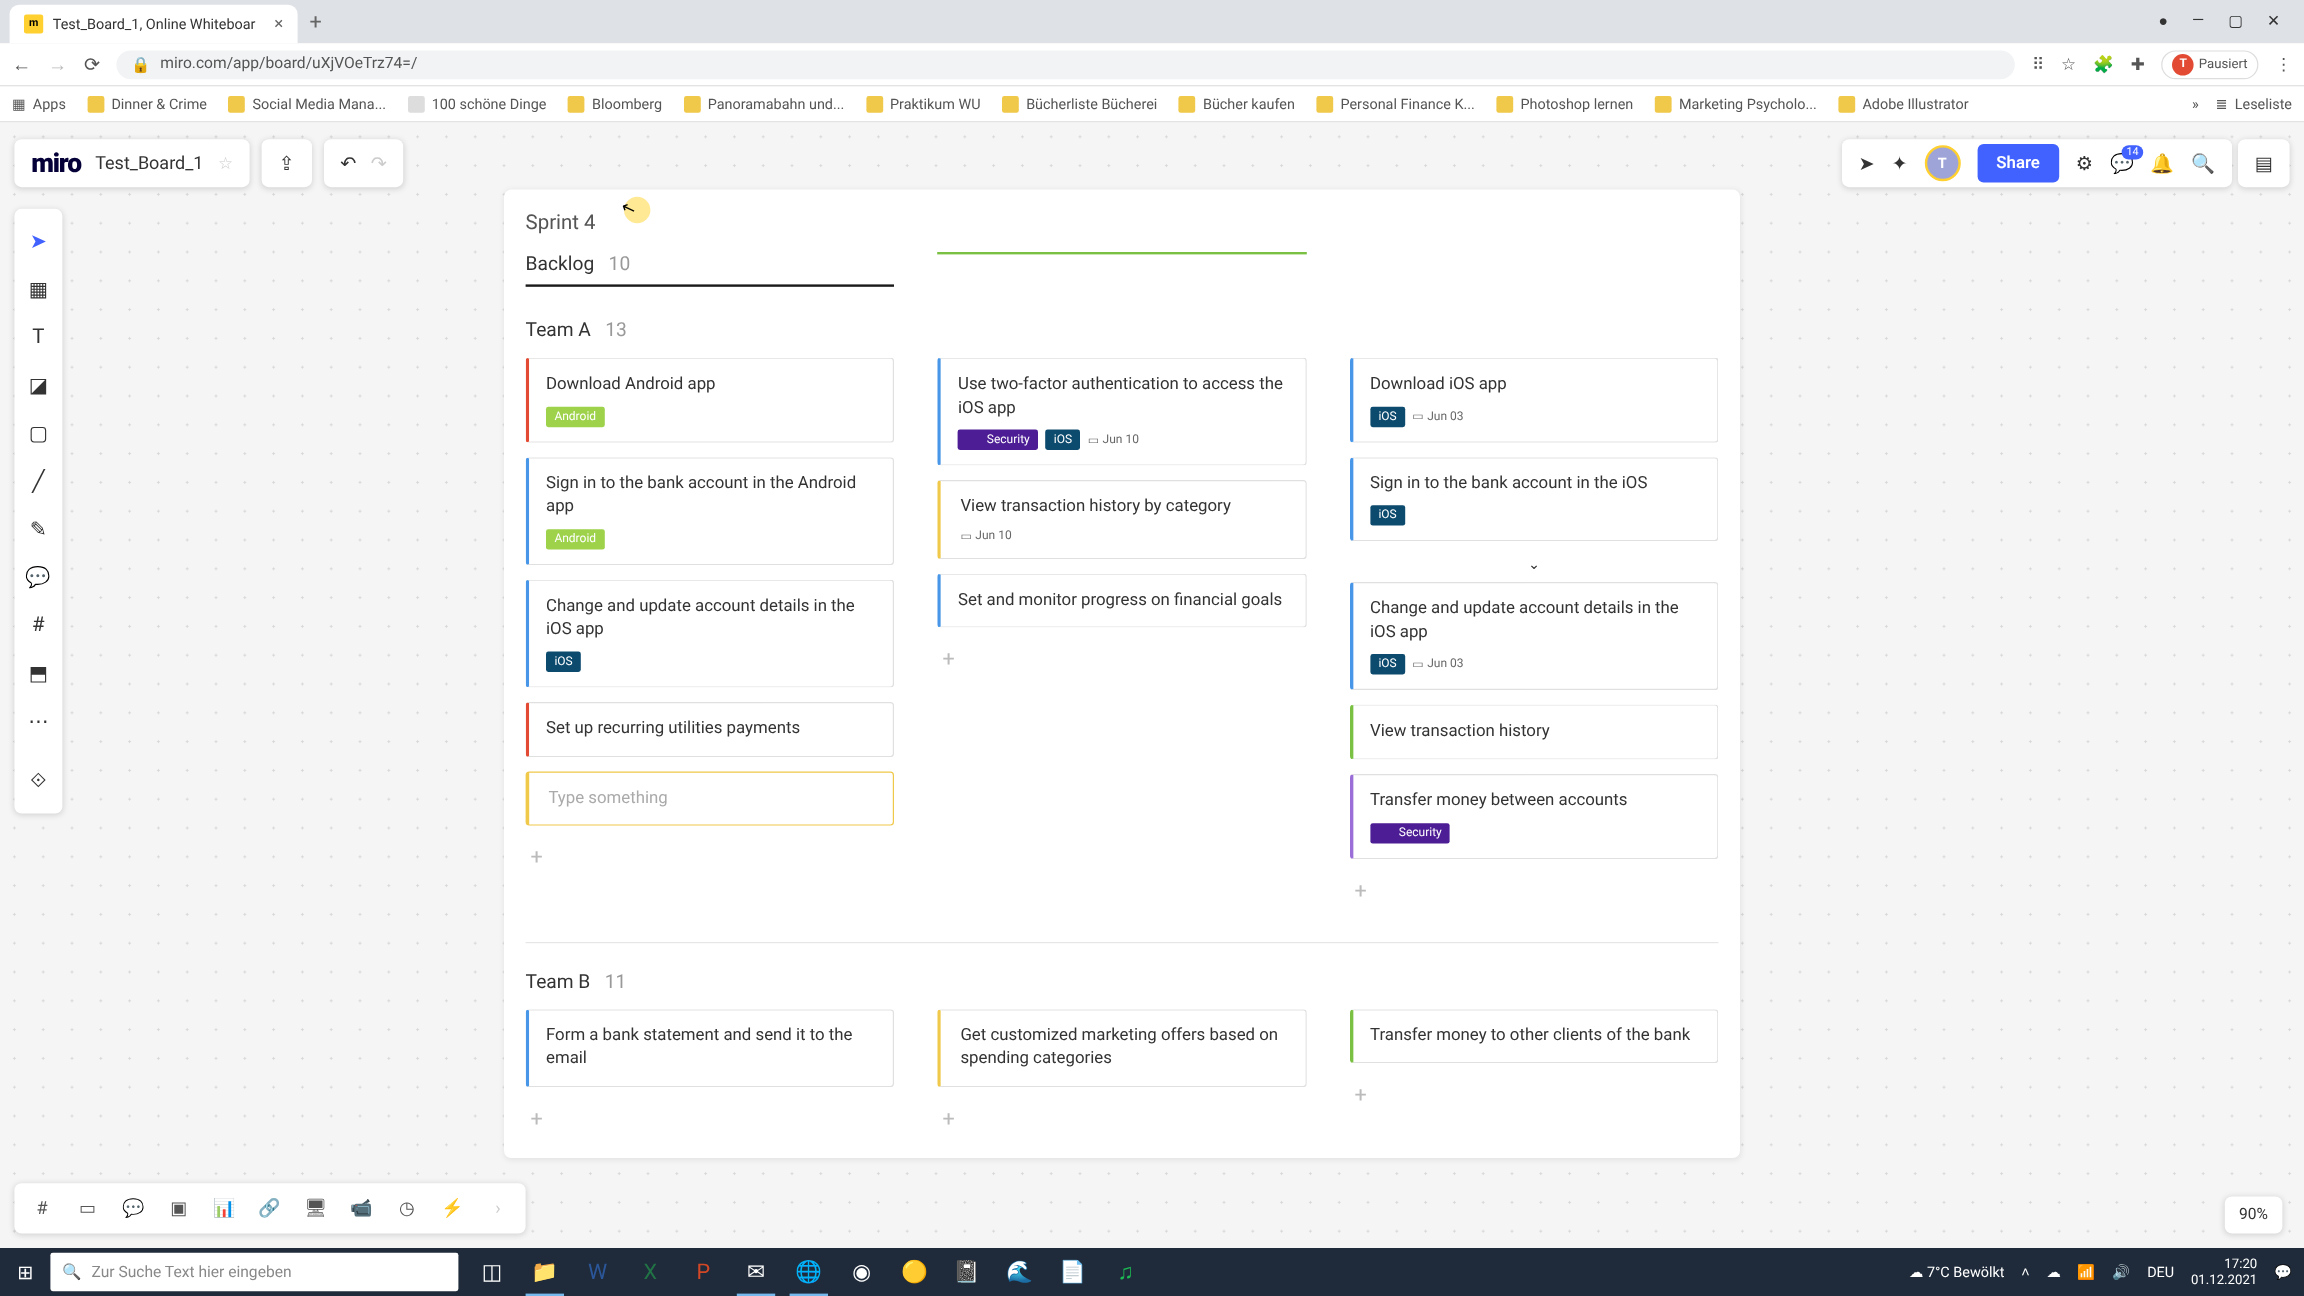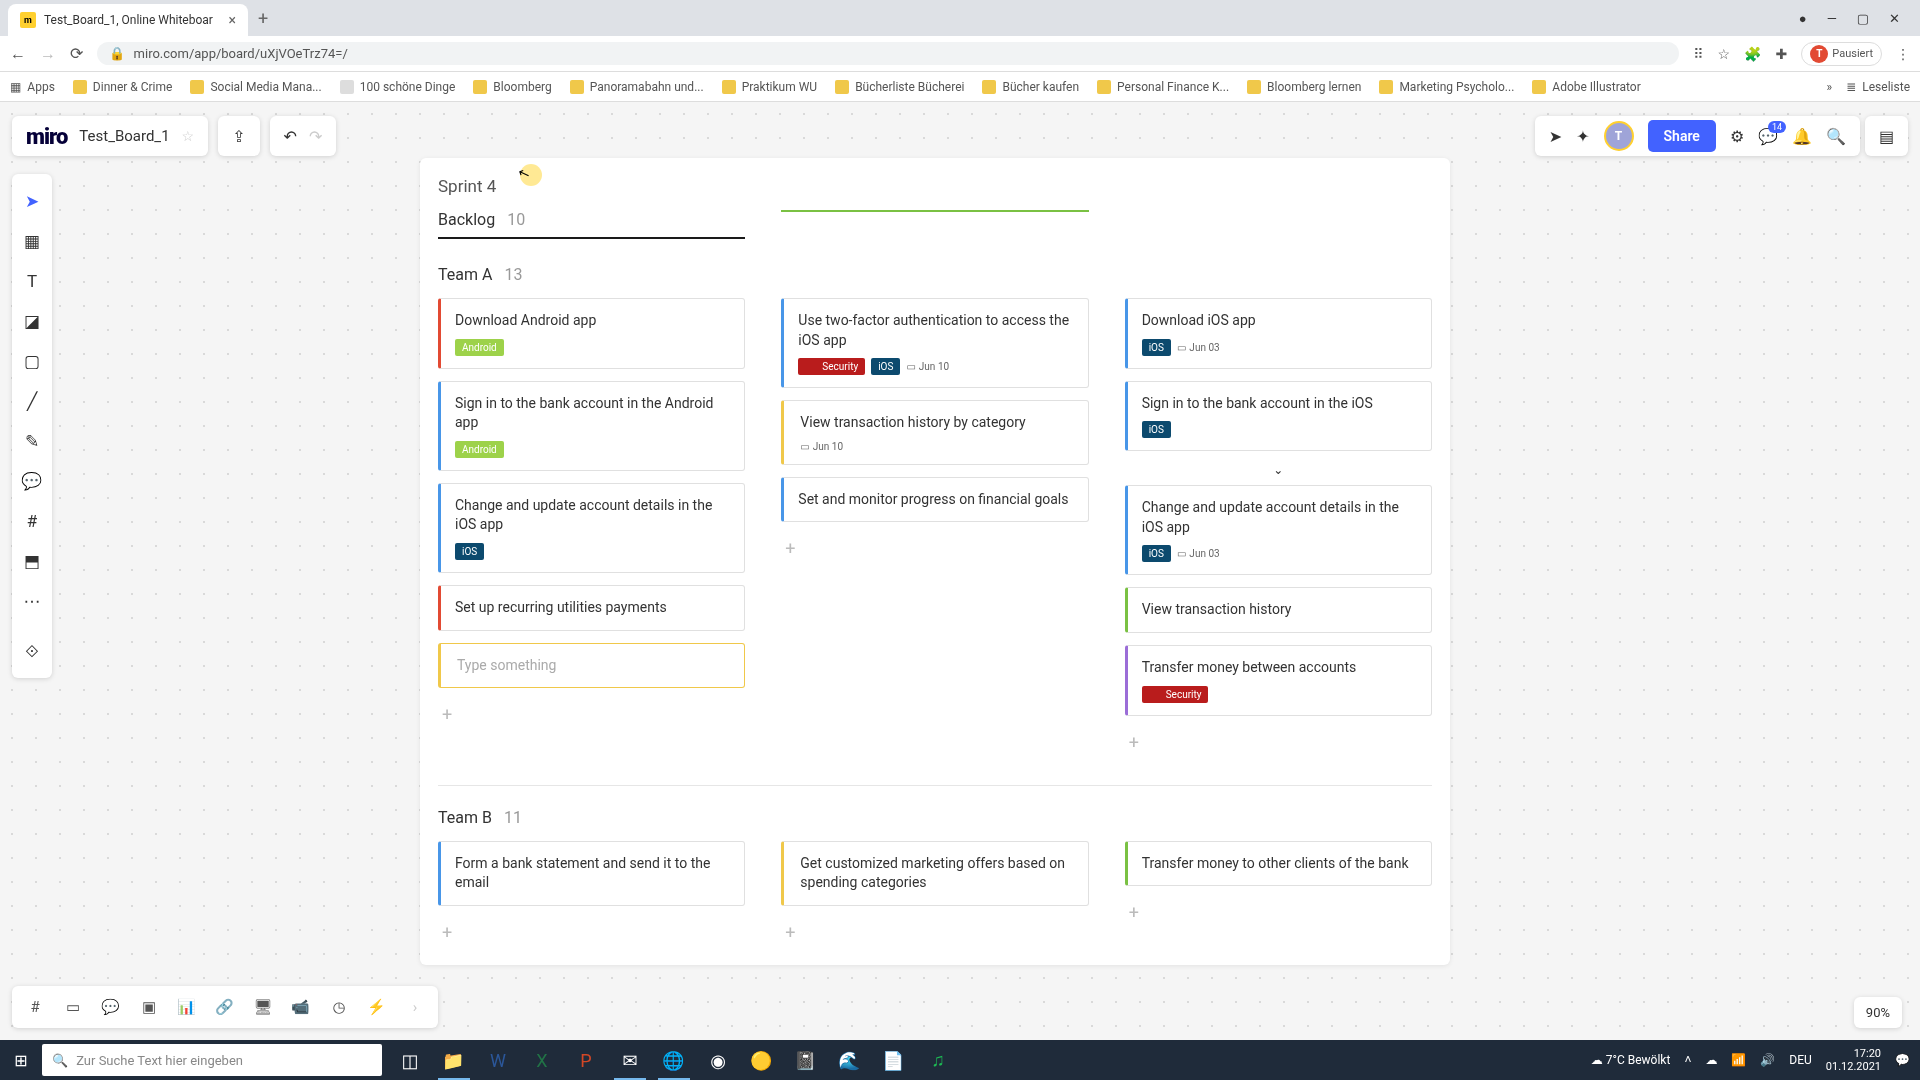--- a/index.html
+++ b/index.html
@@ -80,21 +80,21 @@
 .card.red { border-left-color: #e24a33; }
 .card.blue { border-left-color: #4896e8; }
 .card.yellow { border-left-color: #f0c84a; padding-left: 16px; }
 .card.green { border-left-color: #7ac143; }
 .card.purple { border-left-color: #9b6dd7; }
 .card-title { font-size: 14px; color: #333; line-height: 1.4; margin-bottom: 8px; }
 .card-title:only-child { margin-bottom: 0; }
 .tags { display: flex; gap: 6px; align-items: center; flex-wrap: wrap; }
 .tag { font-size: 10px; padding: 3px 7px; border-radius: 2px; color: #fff; }
 .tag.android { background: #9dd24a; }
-.tag.security { background: #b91c1c; padding-left: 24px; }
+.tag.security { background: #4c1d95; padding-left: 24px; }
 .tag.ios { background: #0c4a6e; }
 .date-chip { font-size: 10px; color: #666; display: flex; align-items: center; gap: 3px; }
 .card.placeholder { border-style: solid; border-color: #f0c84a; border-left-width: 3px; color: #aaa; }
 .card.placeholder .card-title { color: #aaa; }
 .add-card { color: #bbb; font-size: 18px; padding: 4px; cursor: pointer; }
 .chevron-toggle { text-align: center; color: #333; font-size: 12px; margin: 4px 0 8px; cursor: pointer; }
 
 
 .taskbar { position: absolute; bottom: 0; left: 0; right: 0; height: 40px; background: #1f2b3a; display: flex; align-items: center; color: #fff; font-size: 12px; z-index: 100; }
 .start { width: 42px; height: 40px; display: flex; align-items: center; justify-content: center; font-size: 16px; cursor: pointer; }
@@ -181,21 +181,21 @@
     <span class="bookmark">
         <span class="bm-ico y"></span>
         <span>Bücher kaufen</span>
       </span>
     <span class="bookmark">
         <span class="bm-ico y"></span>
         <span>Personal Finance K...</span>
       </span>
     <span class="bookmark">
         <span class="bm-ico y"></span>
-        <span>Bloomberg lernen</span>
+        <span>Photoshop lernen</span>
       </span>
     <span class="bookmark">
         <span class="bm-ico y"></span>
         <span>Marketing Psycholo...</span>
       </span>
     <span class="bookmark">
         <span class="bm-ico y"></span>
         <span>Adobe Illustrator</span>
       </span>
     <div class="bookmarks-right">

